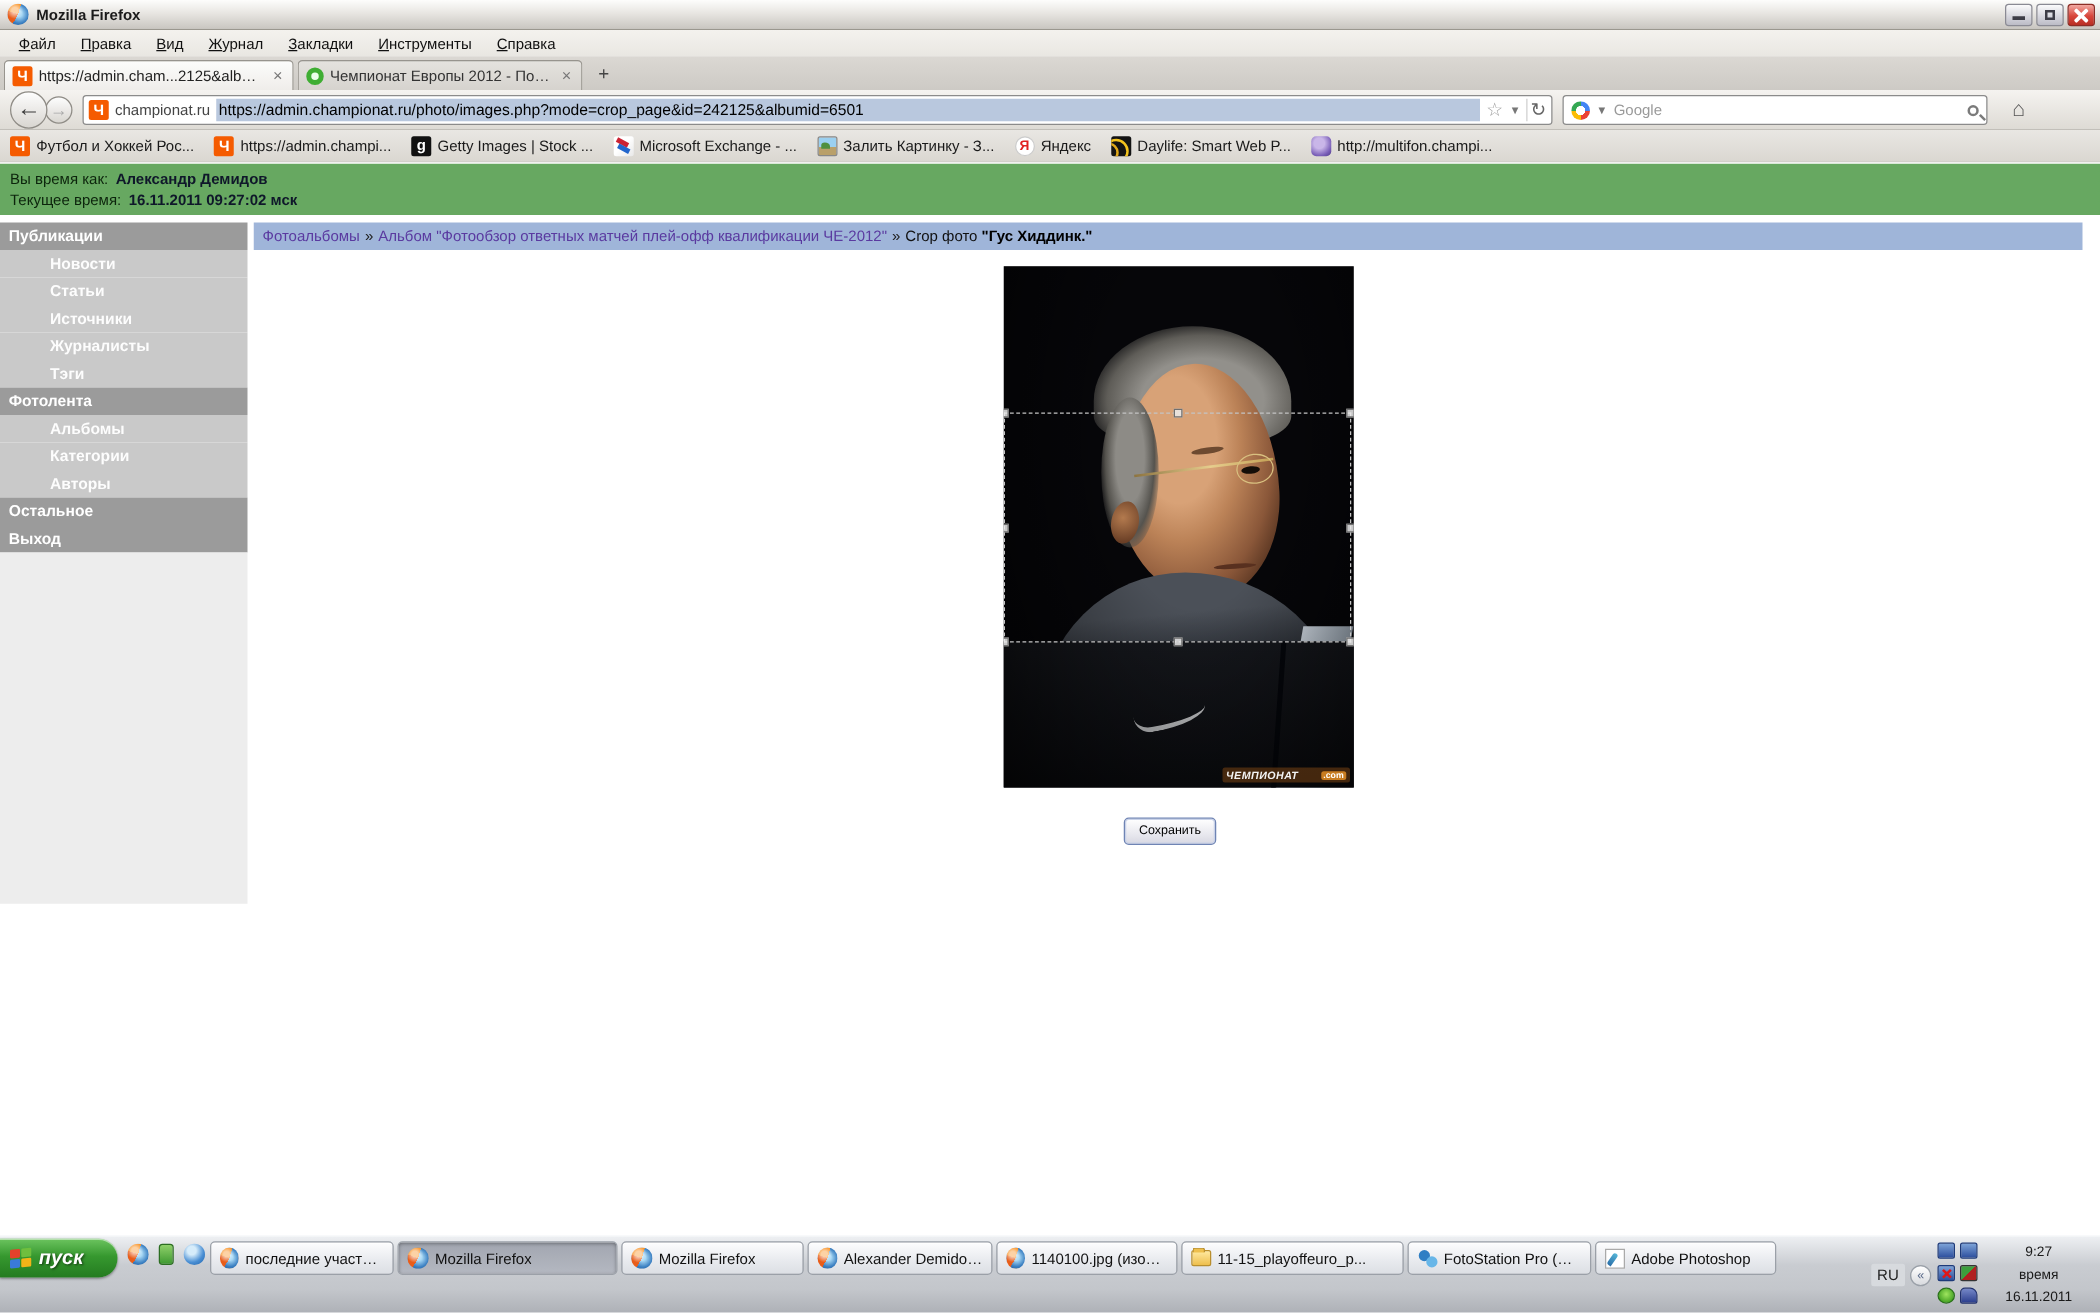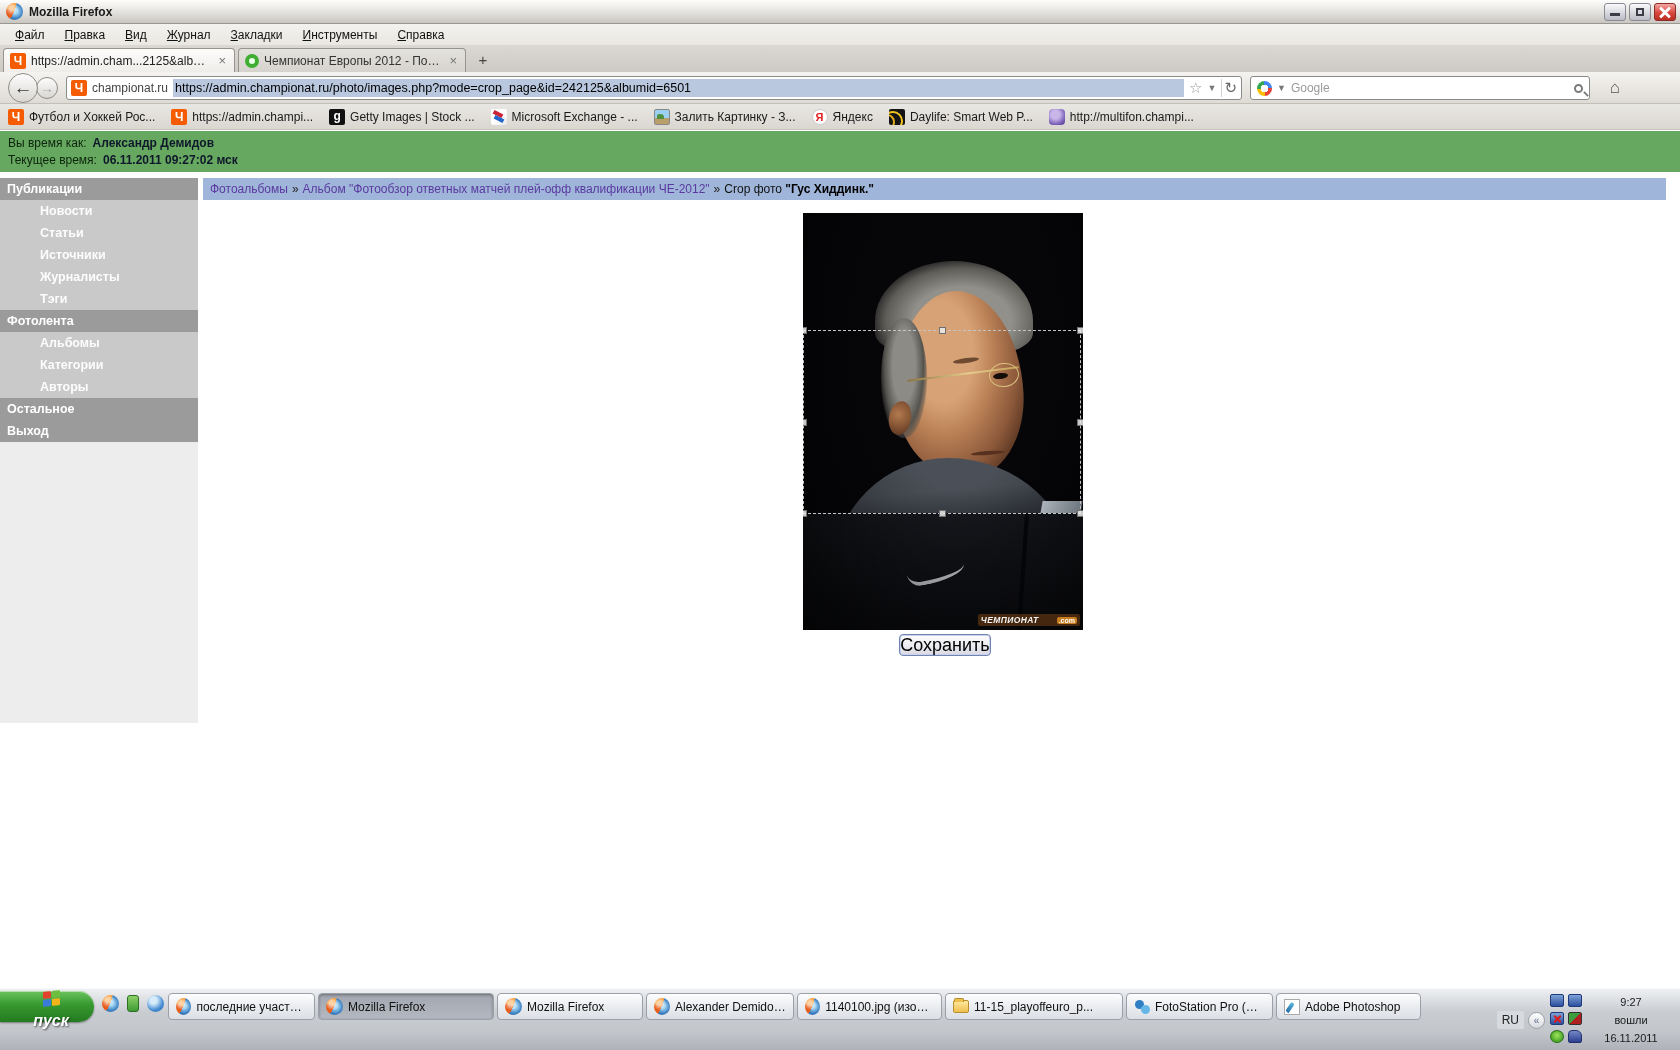--- a/index.html
+++ b/index.html
@@ -143,31 +143,31 @@
   #watermark .wm2 { background:#c87c20; color:#fff; font-size:7px; font-weight:bold; padding:0 2px; border-radius:2px; }
 
   #croprect { position:absolute; left:0px; top:117px; width:278px; height:184px;
     border:1px dashed #c4c4c4; cursor:move; }
   .handle { position:absolute; width:7px; height:7px; background:rgba(235,235,235,.85);
     border:1px solid #6f6f6f; }
   .h-tl{left:-4px;top:-4px;} .h-tm{left:135px;top:-4px;} .h-tr{right:-4px;top:-4px;}
   .h-ml{left:-4px;top:88px;} .h-mr{right:-4px;top:88px;}
   .h-bl{left:-4px;bottom:-4px;} .h-bm{left:135px;bottom:-4px;} .h-br{right:-4px;bottom:-4px;}
 
-  #savebtn { position:absolute; left:899px; top:504px; width:92px; height:22px;
+  #savebtn { position:absolute; left:899px; top:524px; width:74px; height:22px;
     border:1px solid #6f84b4; border-radius:4px; background:linear-gradient(#ffffff,#e9e9ef 60%,#d8d8e2);
-    font-size:18px; color:#000; text-align:center; line-height:20px; cursor:pointer;
+    font-size:10px; color:#000; text-align:center; line-height:20px; cursor:pointer;
     box-shadow:0 0 0 1px #c9d2e8 inset; }
 
   
   #taskbar { position:absolute; left:0; top:988px; width:1680px; height:62px;
     background:linear-gradient(#eef0f3,#c9ccd1 38%,#c3c6cb 70%,#aeb1b7); border-top:1px solid #f8f9fb; }
   #startbtn { position:absolute; left:0; top:2px; width:94px; height:31px; border-radius:0 15px 15px 0;
     background:linear-gradient(#6cc45f,#36982f 45%,#247b20); box-shadow:0 1px 2px rgba(0,0,0,.4), 0 1px 0 rgba(255,255,255,.5) inset;
-    display:flex; align-items:center; gap:6px; padding-left:8px; cursor:pointer;flex-direction:column; }
+    display:flex; align-items:center; gap:6px; padding-left:8px; cursor:pointer; }
   #startbtn .label { color:#fff; font-weight:bold; font-style:italic; font-size:16px; text-shadow:1px 1px 2px rgba(0,0,0,.6); }
   .winflag { width:17px; height:15px; display:grid; grid-template-columns:8px 8px; grid-template-rows:7px 7px;
     gap:1px; transform:skewY(-6deg); }
   .winflag i { border-radius:1px; }
   .winflag .r{background:#e4412c;} .winflag .g{background:#6fbf3e;} .winflag .b{background:#3a7ad9;} .winflag .y{background:#f2b418;}
   #quicklaunch { position:absolute; left:102px; top:6px; display:flex; gap:8px; align-items:center; }
   .ff-orb { width:17px; height:17px; border-radius:50%;
     background:radial-gradient(circle at 35% 32%, rgba(255,255,255,.6) 0 16%, rgba(255,255,255,0) 42%),
       conic-gradient(from 210deg, #e85d1a 0 22%, #f98f1f 22% 46%, rgba(0,0,0,0) 46% 100%),
       radial-gradient(circle at 55% 48%, #a6d7f4 0 18%, #3b80c2 58%, #1b4e8c 100%); }
@@ -311,21 +311,21 @@
 
 <div id="content">
 
   <div id="userbar">
     <div class="row">
         <span>Вы время как:</span>
         <b>Александр Демидов</b>
       </div>
     <div class="row">
         <span>Текущее время:</span>
-        <b>06.11.2011 09:27:02 мск</b>
+        <b>16.11.2011 09:27:02 мск</b>
       </div>
   </div>
 
   <div id="sidebar">
     <div class="sb-header">Публикации</div>
     <div class="sb-item">Новости</div>
     <div class="sb-item">Статьи</div>
     <div class="sb-item">Источники</div>
     <div class="sb-item">Журналисты</div>
     <div class="sb-item">Тэги</div>
@@ -433,17 +433,17 @@
     <div id="trayicons">
       <span class="ti ti-net"></span>
       <span class="ti ti-net"></span>
       <span class="ti ti-netx"></span>
       <span class="ti ti-kav"></span>
       <span class="ti ti-qip"></span>
       <span class="ti ti-car"></span>
     </div>
     <div id="clock">
       <span class="nowrap">9:27</span>
-      <span class="nowrap">вошли</span>
+      <span class="nowrap">время</span>
       <span class="nowrap">16.11.2011</span>
     </div>
   </div>
 </div>
 
 </body></html>

